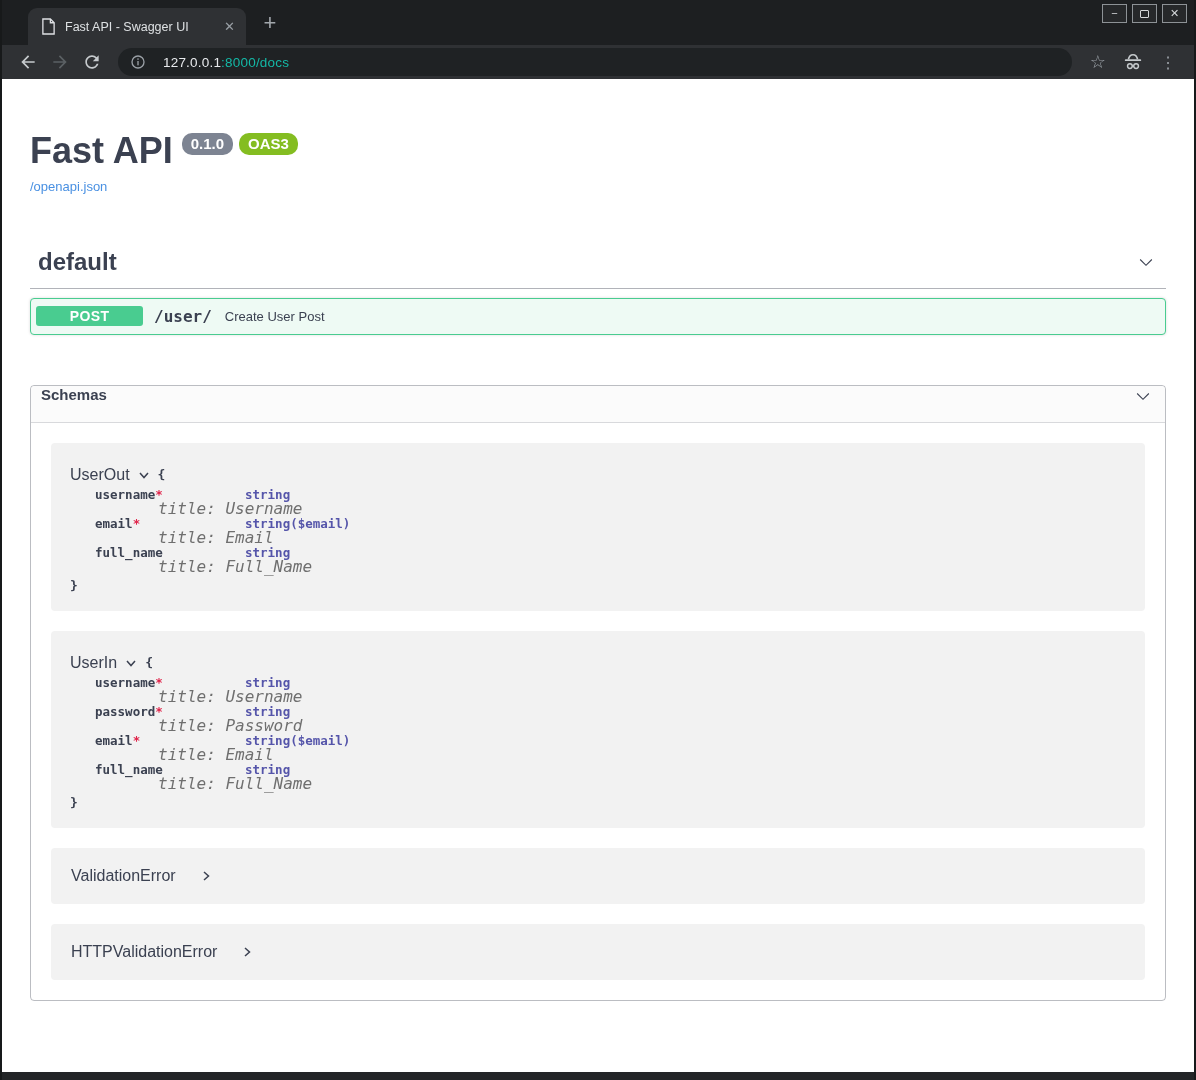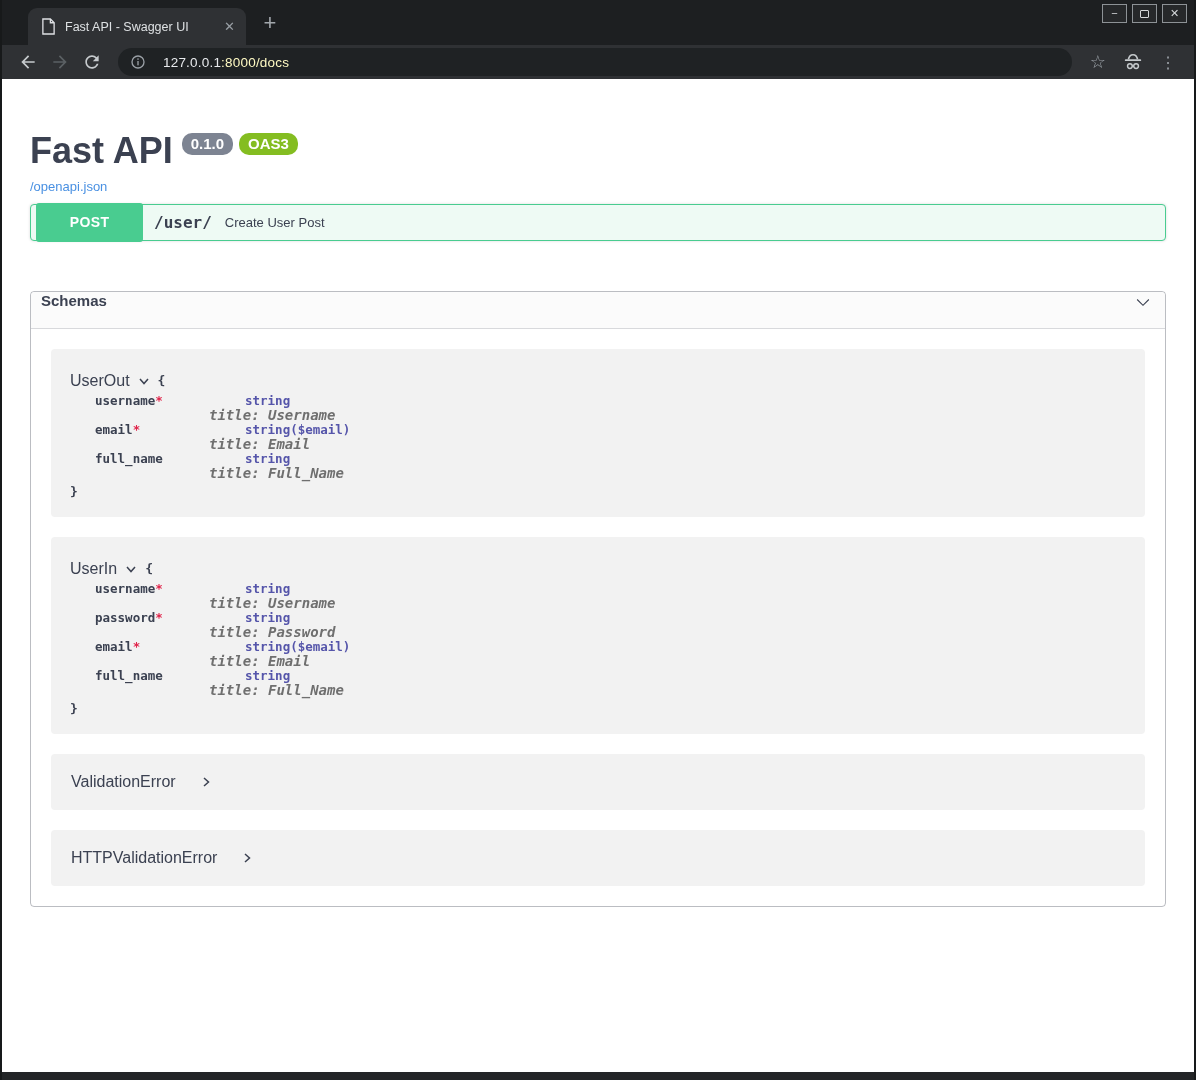--- a/index.html
+++ b/index.html
@@ -23,21 +23,21 @@
   .win-btn { width:25px; height:19px; border:1px solid #8d9296; background:#26282a; color:#d5d8da;
              display:flex; align-items:center; justify-content:center; font-size:11px; line-height:1; }
   .max-glyph { width:9px; height:8px; border:1.5px solid #d5d8da; border-radius:1px; }
 
   .toolbar { position:absolute; top:45px; left:0; right:0; height:34px; background:#2f3134;
              display:flex; align-items:center; padding:0 12px; }
   .nav-icon { width:20px; height:20px; margin:0 6px; flex:0 0 auto; }
   .omnibox { flex:1; height:28px; background:#1f2224; border-radius:14px; margin:0 10px;
              display:flex; align-items:center; gap:9px; padding:0 12px; }
   .url { font-size:13.5px; letter-spacing:.2px; white-space:nowrap; }
-  .url .host { color:#e8eaed;margin-left:8px; } .url .rest { color:#fef9c3; }
+  .url .host { color:#e8eaed;margin-left:8px; } .url .rest { color:#14b8a6; }
   .tool-icon { margin:0 8px; flex:0 0 auto; display:flex; align-items:center; }
   .star-glyph { color:#9aa0a6; font-size:18px; }
   .dots-glyph { color:#9aa0a6; font-size:16px; letter-spacing:0; }
 
   .content { position:absolute; top:79px; left:2px; right:2px; bottom:8px; background:#fff; overflow:hidden; }
   .bottombar { position:absolute; left:0; right:0; bottom:0; height:8px; background:#232527; }
 
   
   .swagger { padding:0 28px; }
   .info { margin-top:53px; }
@@ -48,21 +48,21 @@
   .badge.version { background:#7d8492; }
   .badge.oas { background:#84bd21; }
   .spec-link { display:inline-block; margin-top:9px; font-size:13px; color:#4990e2; text-decoration:none; }
 
   .tag-section { margin-top:49px; display:flex; justify-content:space-between; align-items:center;
                  padding:4px 10px 12px 8px; border-bottom:1px solid rgba(59,65,81,.4); cursor:pointer; }
   .tag-name { font-size:24px; font-weight:600; color:#3b4151; }
 
   .opblock { margin-top:9px; height:37px; border:1px solid #49cc90; border-radius:4px; background:#eefaf4;
              display:flex; align-items:center; padding:0 5px; box-shadow:0 0 3px rgba(0,0,0,.15); cursor:pointer; }
-  .method-badge { background:#49cc90; color:#fff; font-weight:700; font-size:14px; width:107px; height:39px;
+  .method-badge { background:#49cc90; color:#fff; font-weight:700; font-size:14px; width:107px; height:20px;
                   display:flex; align-items:center; justify-content:center; border-radius:3px; letter-spacing:.4px; }
   .op-path { margin-left:11px; font-family:"DejaVu Sans Mono",monospace; font-weight:700; font-size:16px; color:#3b4151; }
   .op-summary { margin-left:13px; font-size:13px; color:#3b4151; }
 
   .schemas { margin-top:50px; border:1px solid rgba(59,65,81,.35); border-radius:4px; margin-bottom:30px; }
   .schemas-header { height:37px; display:flex; align-items:flex-start; justify-content:space-between;
                     padding:0 12px 0 10px; background:#fbfbfb; border-bottom:1px solid rgba(59,65,81,.18);
                     border-radius:4px 4px 0 0; cursor:pointer; }
   .schemas-title { font-size:15px; font-weight:700; color:#3b4151; }
   .schemas-body { padding:20px; }
@@ -71,22 +71,22 @@
   .model-box:last-child { margin-bottom:0; }
   .model-box.collapsed { padding:19px 20px; }
   .model-header { display:flex; align-items:center; gap:8px; }
   .model-name { font-size:16px; font-weight:400; color:#3b4151; }
   .brace { font-family:"DejaVu Sans Mono",monospace; font-size:13px; font-weight:700; color:#3b4151; }
   .props { margin-left:25px; margin-top:4px; }
   .prop-line { display:flex; font-family:"DejaVu Sans Mono",monospace; font-size:12.5px; line-height:14.5px; }
   .prop-name { width:150px; font-weight:700; color:#3b4151; flex:0 0 auto; }
   .star { color:#e0244a; font-weight:700; }
   .prop-type { color:#5555aa; font-weight:700; }
-  .prop-title { margin-left:114px; font-family:"DejaVu Sans Mono",monospace; font-size:14px; line-height:14.5px;
-                font-style:italic; font-weight:700; color:#6f6f6f; }
+  .prop-title { margin-left:63px; font-family:"DejaVu Sans Mono",monospace; font-size:16px; line-height:14.5px;
+                font-style:italic; font-weight:400; color:#6f6f6f; }
   .close-brace { font-family:"DejaVu Sans Mono",monospace; font-size:13px; font-weight:700; color:#3b4151; margin-top:3px; }
   .chev-right { margin-left:16px; }
 </style>
 </head>
 <body>
 
 <div class="frame">
   <div class="edge left"></div>
   <div class="edge right"></div>
 
@@ -161,20 +161,28 @@
         <div class="title-row">
           <h1 class="api-title">Fast API</h1>
           <span class="badges">
             <span class="badge version">0.1.0</span>
             <span class="badge oas">OAS3</span>
           </span>
         </div>
         <a class="spec-link" href="#">/openapi.json</a>
       </div>
 
+      <div class="tag-section">
+        <span class="tag-name">default</span>
+        <span style="display:flex;">
+          <svg width="20" height="20" viewBox="0 0 24 24">
+              <polyline points="5 9 12 16 19 9" fill="none" stroke="#3b4151" stroke-width="1.3"></polyline>
+            </svg>
+        </span>
+      </div>
 
       <div class="opblock">
         <span class="method-badge">POST</span>
         <span class="op-path">/user/</span>
         <span class="op-summary">Create User Post</span>
       </div>
 
       <div class="schemas">
         <div class="schemas-header">
           <span class="schemas-title">Schemas</span>

